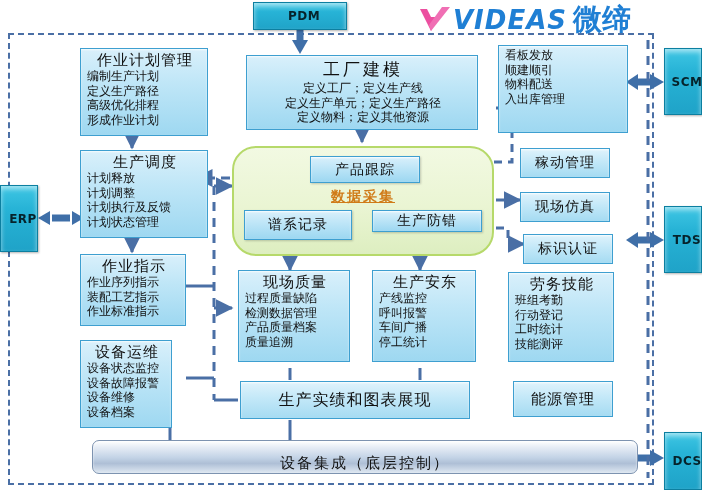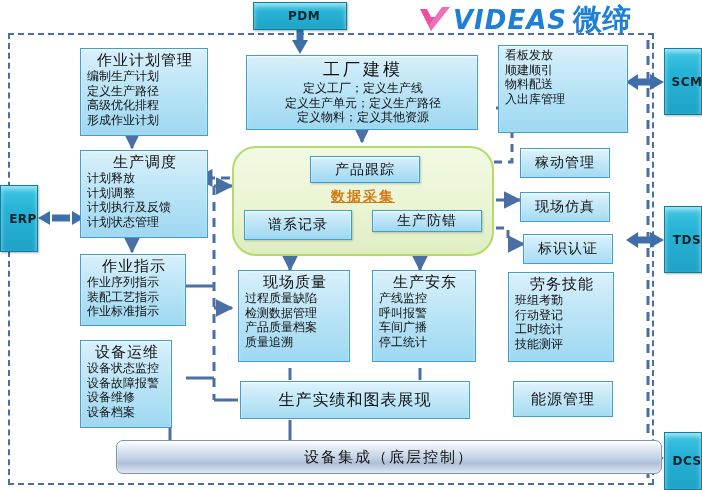--- a/index.html
+++ b/index.html
@@ -94,24 +94,23 @@
     font-size:14px;color:#111;letter-spacing:1px;white-space:nowrap;
     box-shadow:1px 1px 2px rgba(0,0,0,.2), inset 0 1px 2px rgba(255,255,255,.85);
   }
 
   
   .bottombar{
     left:92px;top:440px;width:546px;height:34px;
     background:linear-gradient(to bottom,#ffffff 0%,#e8eef6 18%,#c3d3e6 52%,#aebfd6 70%,#dfe8f2 100%);
     border:1px solid #7d93b0;
     border-radius:7px;
-    display:flex;align-items:center;justify-content:center;
+    display:flex;align-items:flex-end;justify-content:center;
     font-size:15px;color:#111;letter-spacing:2px;white-space:nowrap;
     box-shadow:inset 0 1px 2px rgba(255,255,255,.9);
-    margin-left:24px;
   }
 
   
   svg.wires{position:absolute;left:0;top:0;width:702px;height:490px;pointer-events:none;}
 </style>
 </head>
 <body>
 
 <div id="stage">
 

